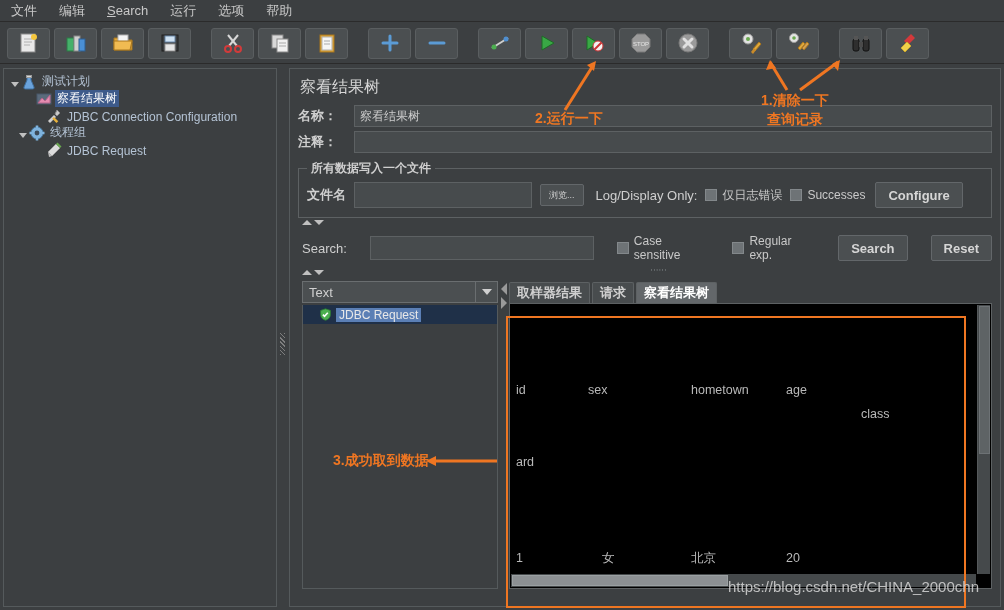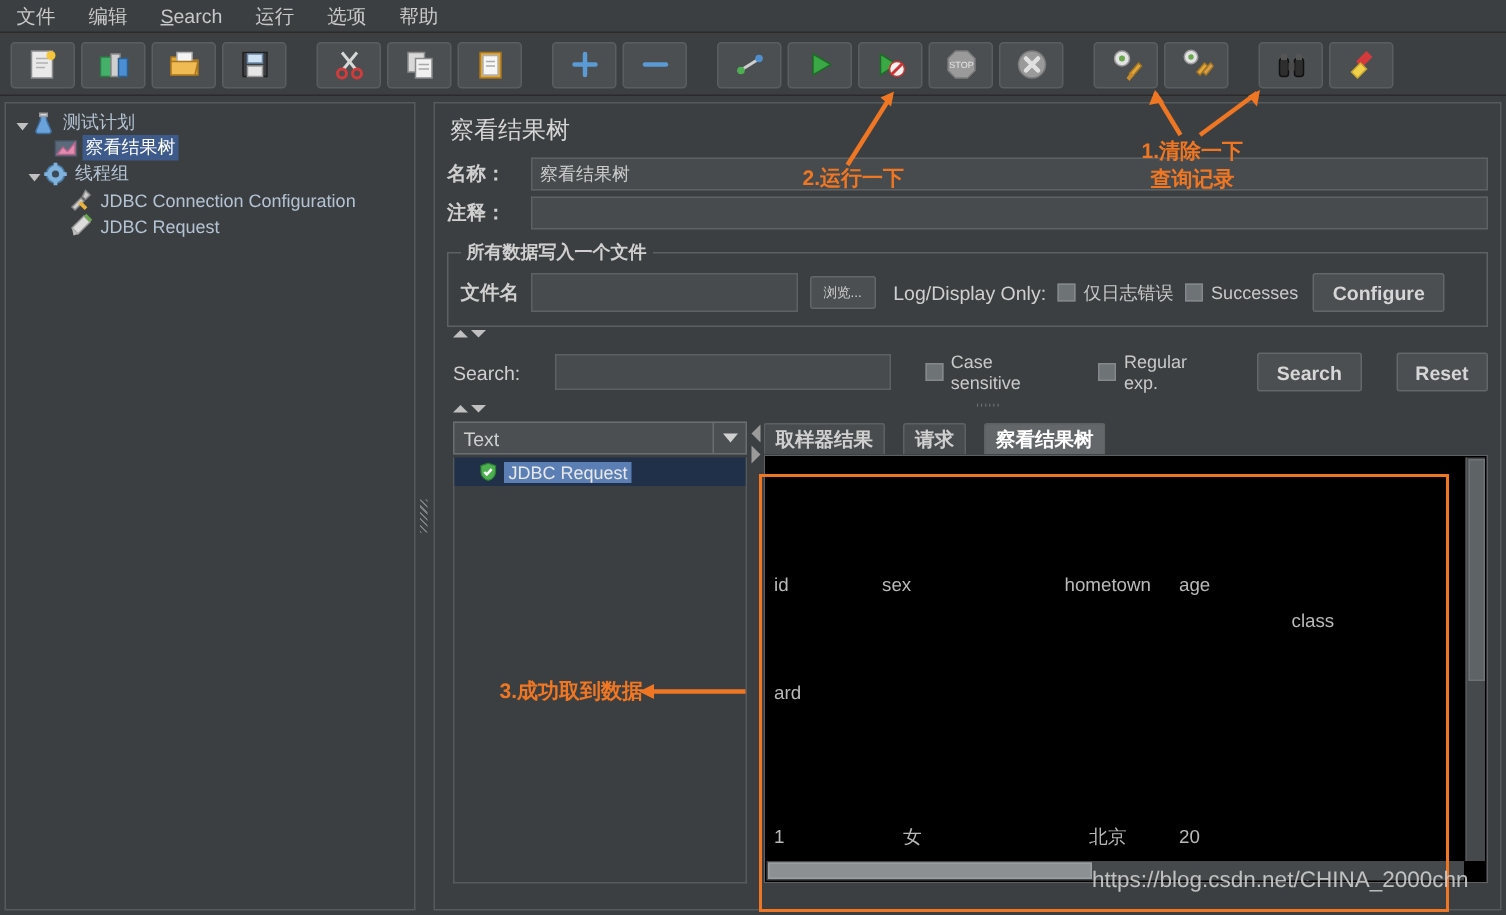--- a/index.html
+++ b/index.html
@@ -154,38 +154,38 @@
               background:#1f3048; }
   .samp-row .lbl { background:#5b7fb5; color:#e8e8e8; padding:0 3px; font-size:12px; }
 
   #vsplit2 { position:absolute; left:202px; top:0; width:8px; height:308px; }
   #vsplit2 .a { position:absolute; left:1px; top:2px; width:0;height:0;
     border-top:6px solid transparent;border-bottom:6px solid transparent;border-right:6px solid #9a9a9a; }
   #vsplit2 .b { position:absolute; left:1px; top:16px; width:0;height:0;
     border-top:6px solid transparent;border-bottom:6px solid transparent;border-left:6px solid #9a9a9a; }
 
   #tabsbox { position:absolute; left:211px; top:0; right:0; height:308px; }
-  .tabs { display:flex; gap:12px; height:22px; align-items:flex-end;text-align:right; }
+  .tabs { display:flex; gap:2px; height:22px; align-items:flex-end;text-align:right; }
   .tab {
     background:#484c4e; border:1px solid #5d6163; border-bottom:none;
     padding:1px 7px; font-size:13px; color:#cfcfcf; font-weight:bold;
     border-radius:2px 2px 0 0; cursor:default; line-height:18px;
   }
   .tab.active { background:#63676a; color:#ffffff; }
   #datapanel {
     position:absolute; left:0; top:22px; right:0; bottom:0;
     background:#000000; border:1px solid #5d6163; overflow:hidden;
   }
   .dtext {
     position:absolute; left:6px; top:2px; right:16px;
     font-size:12.5px; color:#b9b9b9; line-height:24px; white-space:pre;
   }
   .dline { display:flex; height:24px; align-items:center; }
   .dcell { flex:none; }
-  .c0 { width:72px; } .c1 { width:103px; } .c2 { width:95px;text-align:center; }
+  .c0 { width:72px; } .c1 { width:103px; } .c2 { width:95px; }
   .c3 { width:75px; } .c4 { width:80px;margin-top:48px; }
   
   #dvscroll {
     position:absolute; right:1px; top:1px; width:13px; bottom:14px;
     background:#45494b; border-left:1px solid #55595b;
   }
   #dvscroll .thumb { position:absolute; left:1px; top:1px; width:11px; height:148px;
     background:#5e6365; border:1px solid #6d7275; }
   #dhscroll {
     position:absolute; left:1px; right:15px; bottom:1px; height:13px;
@@ -399,38 +399,38 @@
 
       <div class="tree-row selected" style="padding-left:17px;">
         <span class="tw"></span>
         <svg class="ticon" viewBox="0 0 16 16">
           <rect x="1" y="3" width="14" height="10" fill="#5b6b7c" stroke="#49596a"></rect>
           <path d="M2 12l4-5 3 3 5-6v8z" fill="#e58bb0" stroke="#b4648a"></path>
         </svg>
         <span class="lbl">察看结果树</span>
       </div>
 
+      <div class="tree-row" style="padding-left:27px;">
+        <span class="tw"></span>
+        <svg class="ticon" viewBox="0 0 16 16">
+          <path d="M2 13l6-6 2 2-6 6z" fill="#cfcfcf" stroke="#8a8a8a"></path>
+          <path d="M11 2l3 3-3 3-2-2z" fill="#c9c9c9" stroke="#8a8a8a"></path>
+          <rect x="8" y="9" width="6" height="2.5" transform="rotate(45 8 9)" fill="#e8b23c"></rect>
+        </svg>
+        <span class="lbl">JDBC Connection Configuration</span>
+      </div>
+
       <div class="tree-row" style="padding-left:10px;">
         <span class="tw open"></span>
         <svg class="ticon" viewBox="0 0 16 16">
           <circle cx="8" cy="8" r="6" fill="#7fb3dd" stroke="#4a7ea8"></circle>
           <circle cx="8" cy="8" r="2.4" fill="#3c4a58"></circle>
           <path d="M8 0.5v3M8 12.5v3M0.5 8h3M12.5 8h3" stroke="#7fb3dd" stroke-width="2.5"></path>
         </svg>
         <span class="lbl">线程组</span>
-      </div>
-
-      <div class="tree-row" style="padding-left:27px;">
-        <span class="tw"></span>
-        <svg class="ticon" viewBox="0 0 16 16">
-          <path d="M2 13l6-6 2 2-6 6z" fill="#cfcfcf" stroke="#8a8a8a"></path>
-          <path d="M11 2l3 3-3 3-2-2z" fill="#c9c9c9" stroke="#8a8a8a"></path>
-          <rect x="8" y="9" width="6" height="2.5" transform="rotate(45 8 9)" fill="#e8b23c"></rect>
-        </svg>
-        <span class="lbl">JDBC Connection Configuration</span>
       </div>
 
       <div class="tree-row" style="padding-left:27px;">
         <span class="tw"></span>
         <svg class="ticon" viewBox="0 0 16 16">
           <path d="M10 2l4 4-8 8-4-4z" fill="#dcdcdc" stroke="#9a9a9a"></path>
           <path d="M10 2l4 4 1.5-1.5-4-4z" fill="#69a84f"></path>
           <path d="M2 10l4 4-3 1z" fill="#bdbdbd"></path>
         </svg>
         <span class="lbl">JDBC Request</span>

